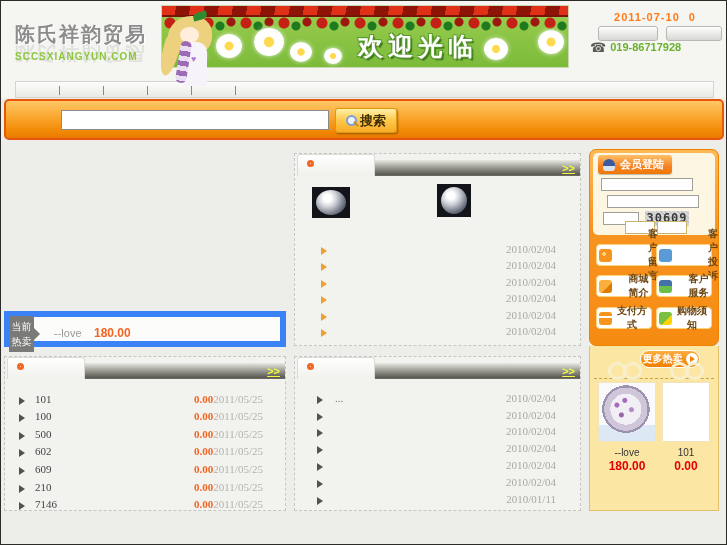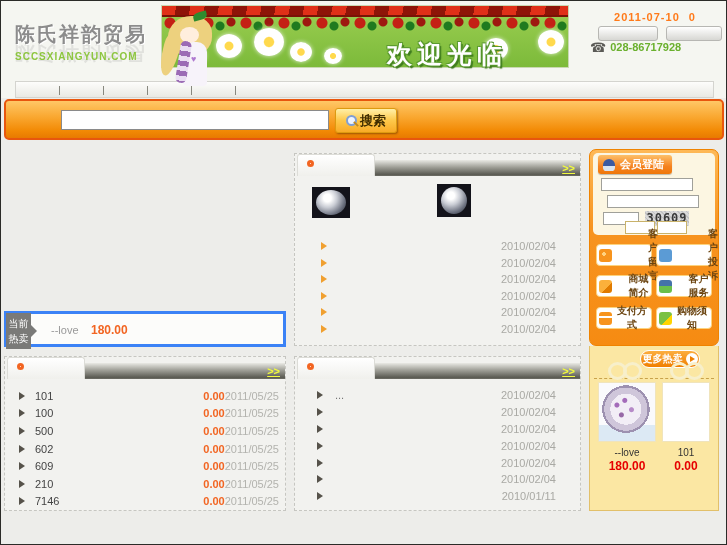--- a/index.html
+++ b/index.html
@@ -20,22 +20,22 @@
     background-image:
       radial-gradient(circle at 8px 6px,  #c42015 0 5px, transparent 6px),
       radial-gradient(circle at 20px 9px, #1f7a1f 0 4px, transparent 5px),
       radial-gradient(circle at 31px 5px, #9e1810 0 4px, transparent 5px);
     background-size:38px 15px; background-repeat:repeat-x; }
   .flower { position:absolute; border-radius:50%; background:radial-gradient(circle,#ffd94d 0 22%,#ffffff 28% 100%); box-shadow:0 0 4px rgba(255,255,255,.8); }
   .f1{left:54px;top:28px;width:26px;height:24px;} .f2{left:92px;top:22px;width:30px;height:28px;}
   .f3{left:128px;top:36px;width:22px;height:20px;} .f4{left:162px;top:42px;width:18px;height:16px;}
   .f5{left:322px;top:32px;width:24px;height:22px;} .f6{left:376px;top:24px;width:26px;height:24px;}
   .f7{left:26px;top:42px;width:18px;height:16px;}
-  .welcome { position:absolute; left:196px; top:32px; font-size:25px; font-weight:bold; color:#ffffff; letter-spacing:5px; white-space:nowrap;
-    text-shadow:-1px -1px 0 #5a9a2e,1px -1px 0 #5a9a2e,-1px 1px 0 #5a9a2e,2px 2px 1px #3e7a1e; z-index:3;margin-left:29px; }
+  .welcome { position:absolute; left:196px; top:24px; font-size:25px; font-weight:bold; color:#ffffff; letter-spacing:5px; white-space:nowrap;
+    text-shadow:-1px -1px 0 #5a9a2e,1px -1px 0 #5a9a2e,-1px 1px 0 #5a9a2e,2px 2px 1px #3e7a1e; z-index:3; }
   .girl { position:absolute; left:4px; top:8px; width:60px; height:74px; z-index:4; }
   .girl-hair { position:absolute; left:2px; top:2px; width:44px; height:40px; background:#edd17e; border-radius:55% 45% 50% 50%; }
   .girl-strand { position:absolute; left:-4px; top:18px; width:16px; height:44px; background:#edd17e; border-radius:40% 60% 50% 50%/30% 30% 60% 60%; transform:rotate(14deg); }
   .girl-leaf { position:absolute; left:27px; top:-2px; width:14px; height:8px; background:#2e8b2e; border-radius:50% 10% 50% 10%; transform:rotate(-15deg); }
   .girl-face { position:absolute; left:14px; top:13px; width:19px; height:16px; background:#ffeedd; border-radius:50%; }
   .girl-body { position:absolute; left:17px; top:28px; width:24px; height:44px; background:#f7f3fa; border-radius:10px 10px 4px 4px; }
   .girl-scarf { position:absolute; left:12px; top:27px; width:11px; height:42px; background:repeating-linear-gradient(#9b6bb5 0 5px,#e9def2 5px 10px); border-radius:5px; transform:rotate(9deg); }
   .girl-heart { position:absolute; left:25px; top:40px; color:#b07ad0; font-size:9px; }
 
   
@@ -61,28 +61,28 @@
   .mag { position:relative; width:11px; height:11px; border:2px solid #7f9fd4; border-radius:50%; background:#eef4ff; display:inline-block; }
   .mag::after { content:''; position:absolute; width:6px; height:2px; background:#c08a20; right:-4px; bottom:-1px; transform:rotate(45deg); }
 
   
   .panel { position:absolute; background:#f2f2ef; border:1px dashed #c6c6c1; }
   .ptab { position:absolute; left:2px; top:0; width:78px; height:22px; background:linear-gradient(#ffffff,#f0f0ec); border:1px solid #dedeb; border:1px solid #dcdcd7; border-bottom:none; border-radius:3px 3px 0 0; z-index:2; }
   .ring { position:absolute; left:9px; top:5px; width:7px; height:7px; border:3px solid #f26522; border-radius:50%; background:#fff; }
   .pbar { position:absolute; left:80px; right:0; top:6px; height:16px; background:linear-gradient(#e9e9e4,#9f9f97 45%,#5b5b53 90%,#6e6e66); }
   .pmore { position:absolute; right:5px; top:8px; font-size:11px; font-weight:bold; color:#f2fb3d; text-decoration:underline; cursor:pointer; z-index:3; }
   .rows { position:absolute; left:0; right:0; }
-  .row { display:flex; align-items:center; }
+  .row { display:flex; align-items:flex-end;font-family:Liberation Serif, serif; }
   .tri { width:0; height:0; border-style:solid; border-width:4px 0 4px 6px; border-color:transparent transparent transparent #56524a; flex:0 0 auto; }
   .tri.or { border-left-color:#f0a030; }
   .rtitle { flex:1; font-size:11px; color:#777; margin-left:12px; }
   .rdate { font-size:11px; color:#a9a9a4; margin-right:24px; }
   .rname { flex:1; font-size:11px; color:#444; margin-left:10px; }
   .rprice { font-size:11px; font-weight:bold; color:#f26522; }
-  .rdate2 { font-size:11px; color:#b3b3ae; margin-right:6px; }
+  .rdate2 { font-size:11px; color:#b3b3ae; margin-right:22px; }
 
   
   .p-news { left:293px; top:152px; width:287px; height:193px; }
   .p-news .rows { top:84px; }
   .p-news .row { height:16.5px; padding-left:26px; }
   .thumb { position:absolute; background:#13131a; cursor:pointer; }
   .th1 { left:17px; top:33px; width:38px; height:31px; }
   .th2 { left:142px; top:30px; width:34px; height:33px; }
   .orb { position:absolute; left:4px; right:4px; top:3px; bottom:3px; border-radius:50%;
     background:radial-gradient(circle at 38% 32%,#ffffff 0 15%,#c9ccd4 38%,#6d7280 68%,#2a2d38 95%); }
@@ -91,21 +91,21 @@
   .p-notice { left:293px; top:355px; width:287px; height:155px; }
   .p-notice .rows { top:30px; }
   .p-notice .row { height:16.8px; padding-left:22px; }
 
   
   .p-prod { left:3px; top:355px; width:282px; height:155px; }
   .p-prod .rows { top:30px; }
   .p-prod .row { height:17.6px; padding-left:14px; }
 
   
-  .hotnow { position:absolute; left:3px; top:310px; width:282px; height:36px; background:#fcfcfa; border:3px solid #3b82f6; }
+  .hotnow { position:absolute; left:3px; top:310px; width:282px; height:36px; background:#fcfcfa; border:6px solid #3b82f6; }
   .hn-tag { position:absolute; left:-1px; top:-1px; width:25px; height:36px; background:#7a7a78; color:#fff; font-size:10px; line-height:1.45; text-align:center; padding-top:4px; }
   .hn-tag::after { content:''; position:absolute; right:-6px; top:12px; border:6px solid transparent; border-left:6px solid #7a7a78; border-right:0; }
   .hn-name { position:absolute; left:44px; top:10px; font-size:11px; color:#999; }
   .hn-price { position:absolute; left:84px; top:9px; font-size:12px; font-weight:bold; color:#f26522; }
 
   
   .side { position:absolute; left:588px; top:148px; width:130px; height:197px; background:linear-gradient(#feb957,#f79420 40%,#f68b12); border:1px solid #ef8300; border-radius:7px; }
   .loginbox { position:absolute; left:3px; top:3px; width:122px; height:82px; background:#fcf6e2; border-radius:5px; }
   .ltab { position:absolute; left:5px; top:2px; height:19px; padding:0 8px 0 22px; background:linear-gradient(#fdc069,#f58220 60%,#ef7708);
     border-radius:3px; color:#fff; font-weight:bold; font-size:11px; line-height:19px; box-shadow:0 1px 1px rgba(0,0,0,.25); }
@@ -190,21 +190,21 @@
     </div>
     <div class="welcome">欢迎光临</div>
   </div>
 
   <div class="hdate">
     <span>2011-07-10</span><span class="flag">0</span>
   </div>
   <button class="hbtn hbtn1"></button>
   <button class="hbtn hbtn2"></button>
   <div class="hphone">
-    <span class="phone-ico">☎</span><span>028-86717928</span>
+    <span class="phone-ico">☎</span><span>019-86717928</span>
   </div>
 
   <div class="nav">
     <div class="nav-item"></div>
     <div class="nav-item"></div>
     <div class="nav-item"></div>
     <div class="nav-item"></div>
     <div class="nav-item"></div>
     <div class="nav-item last"></div>
   </div>

